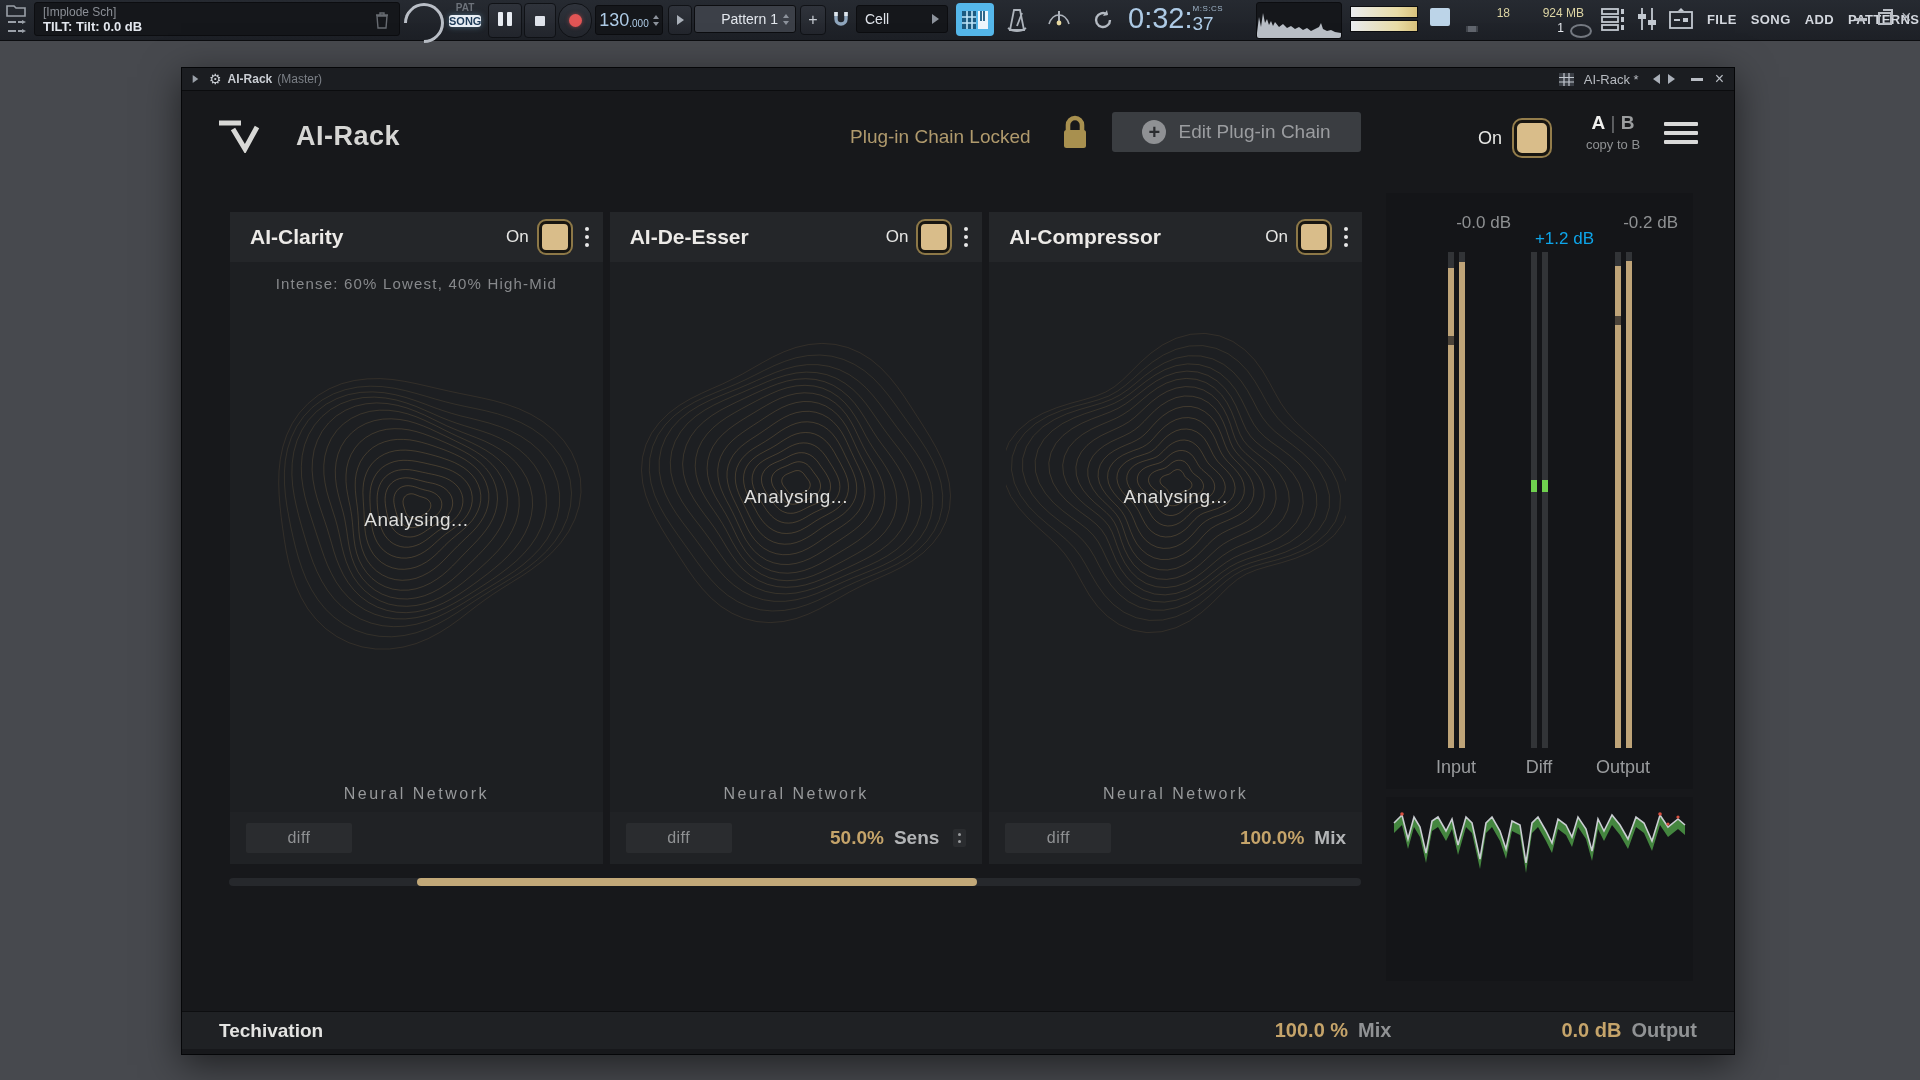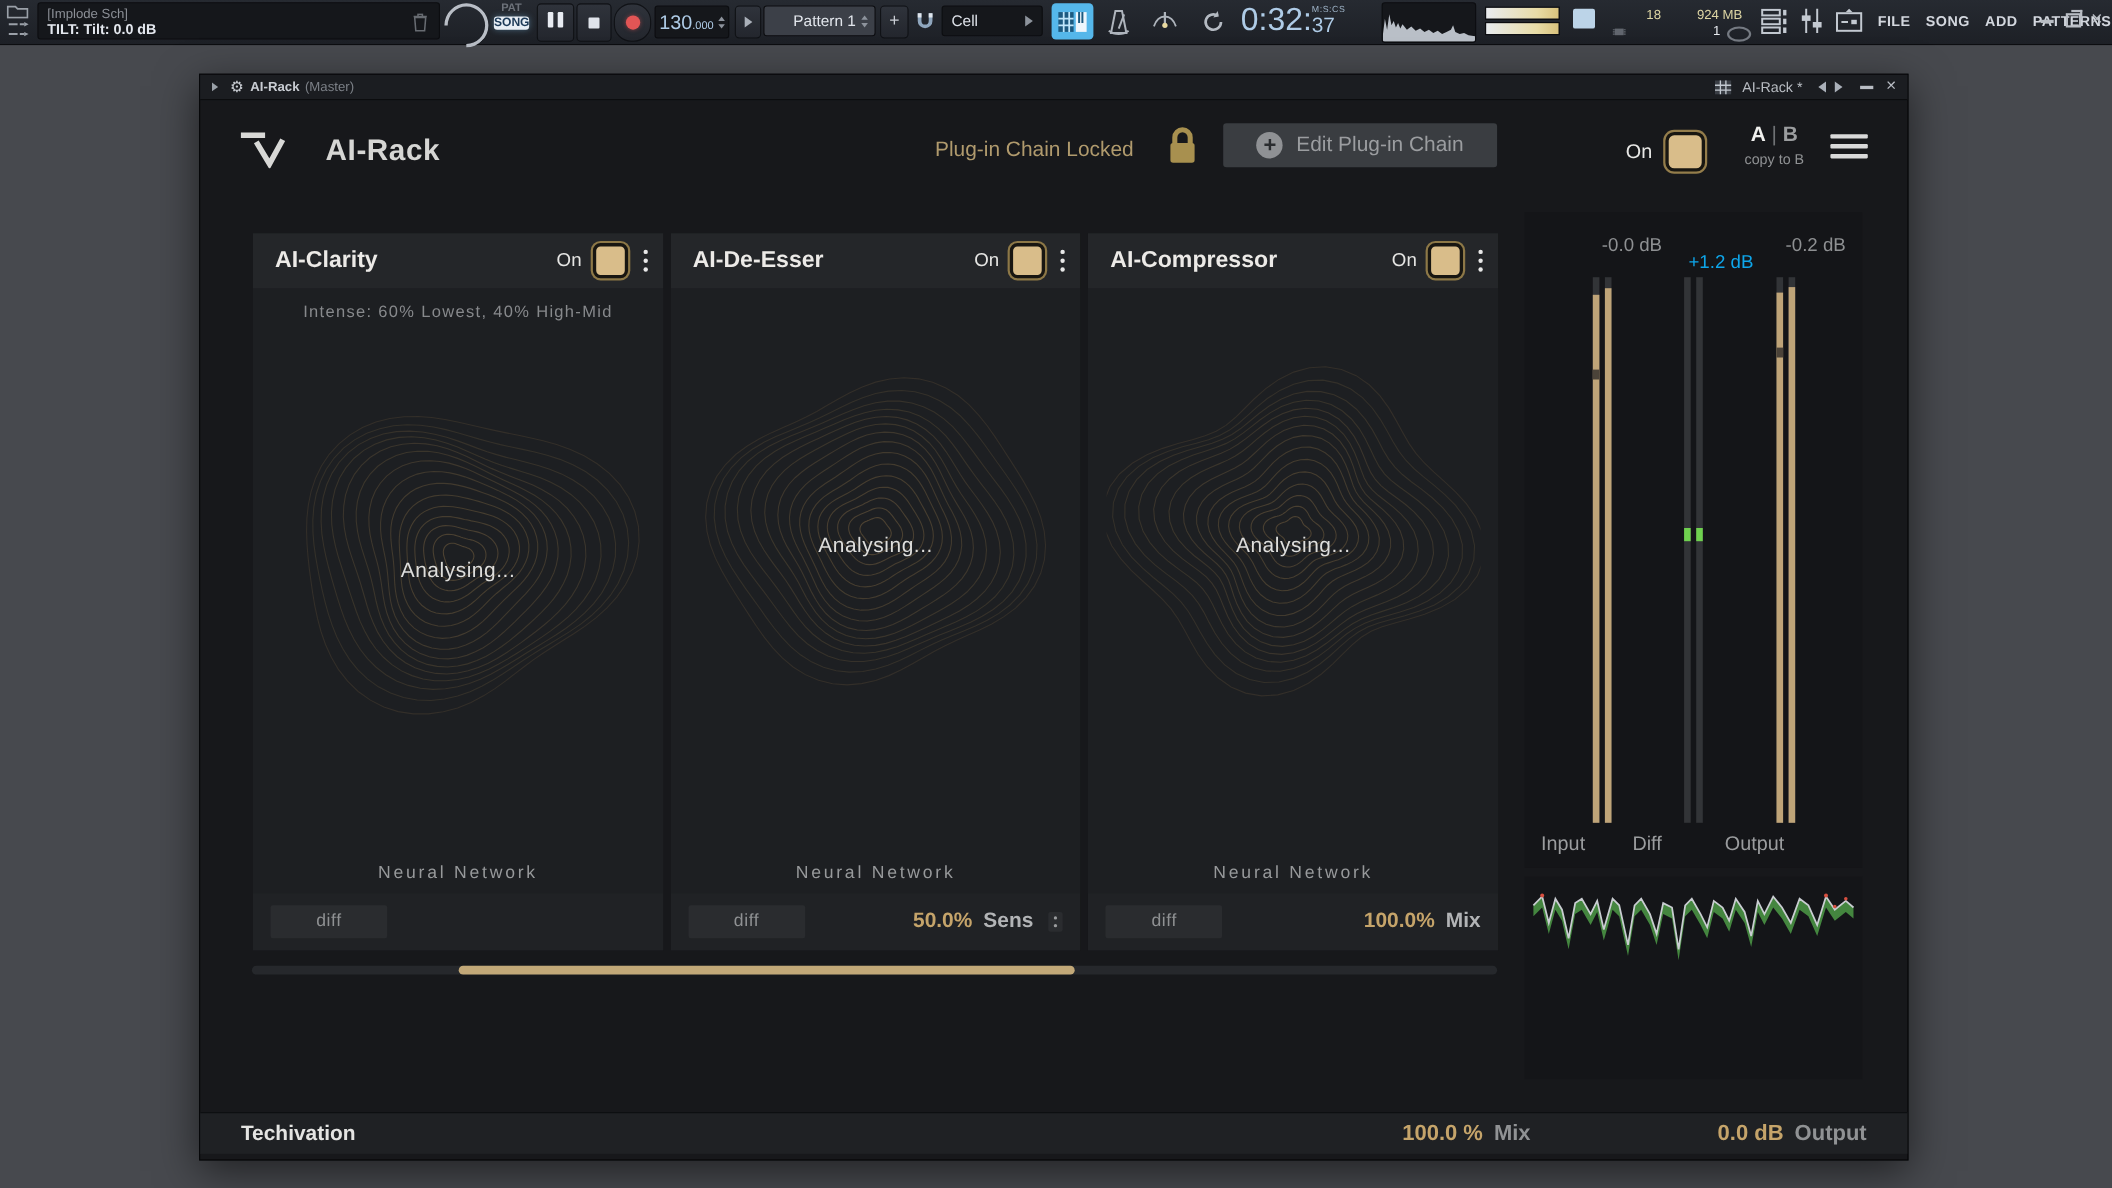--- a/index.html
+++ b/index.html
@@ -78,21 +78,21 @@
     display:flex;align-items:center;justify-content:center;color:#cdc6b2;font-size:23px;border-radius:1px;}
   
   #meterpanel{position:absolute;left:1204px;top:125px;width:307px;height:596px;background:#141518;}
   .mlabel{position:absolute;top:20px;width:110px;text-align:right;font-size:17px;color:#8e9092;}
   .mlabel.green{color:#0ea5e9;margin-top:16px;}
   .mgroup{position:absolute;top:59px;height:496px;display:flex;gap:5px;}
   .chan{width:6px;height:100%;background:#323437;position:relative;}
   .chan .fill{position:absolute;left:0;width:100%;background:#bfa478;}
   .chan .notch{position:absolute;left:0;width:100%;height:9px;background:#4b4339;}
   .chan .gblock{position:absolute;left:0;width:100%;height:12px;background:#6fd14f;}
-  .bot-label{position:absolute;top:564px;width:110px;text-align:left;font-size:18px;color:#9a9c9e;}
+  .bot-label{position:absolute;top:564px;width:110px;text-align:center;font-size:18px;color:#9a9c9e;}
   #wavepanel{position:absolute;left:1204px;top:729px;width:307px;height:184px;background:#141518;}
   
   #plugfoot{position:absolute;left:0;top:943px;width:100%;height:37px;background:#1f2124;border-top:1px solid #0d0e10;
     display:flex;align-items:center;padding:0 0;}
   .brand{color:#e4e4e2;font-size:19px;font-weight:bold;margin-left:37px;}
   .fval{color:#c5a46a;font-size:20px;font-weight:bold;}
   .flab{color:#909294;font-size:20px;font-weight:bold;margin-left:10px;}
   svg{display:block;}
 </style>
 </head>

